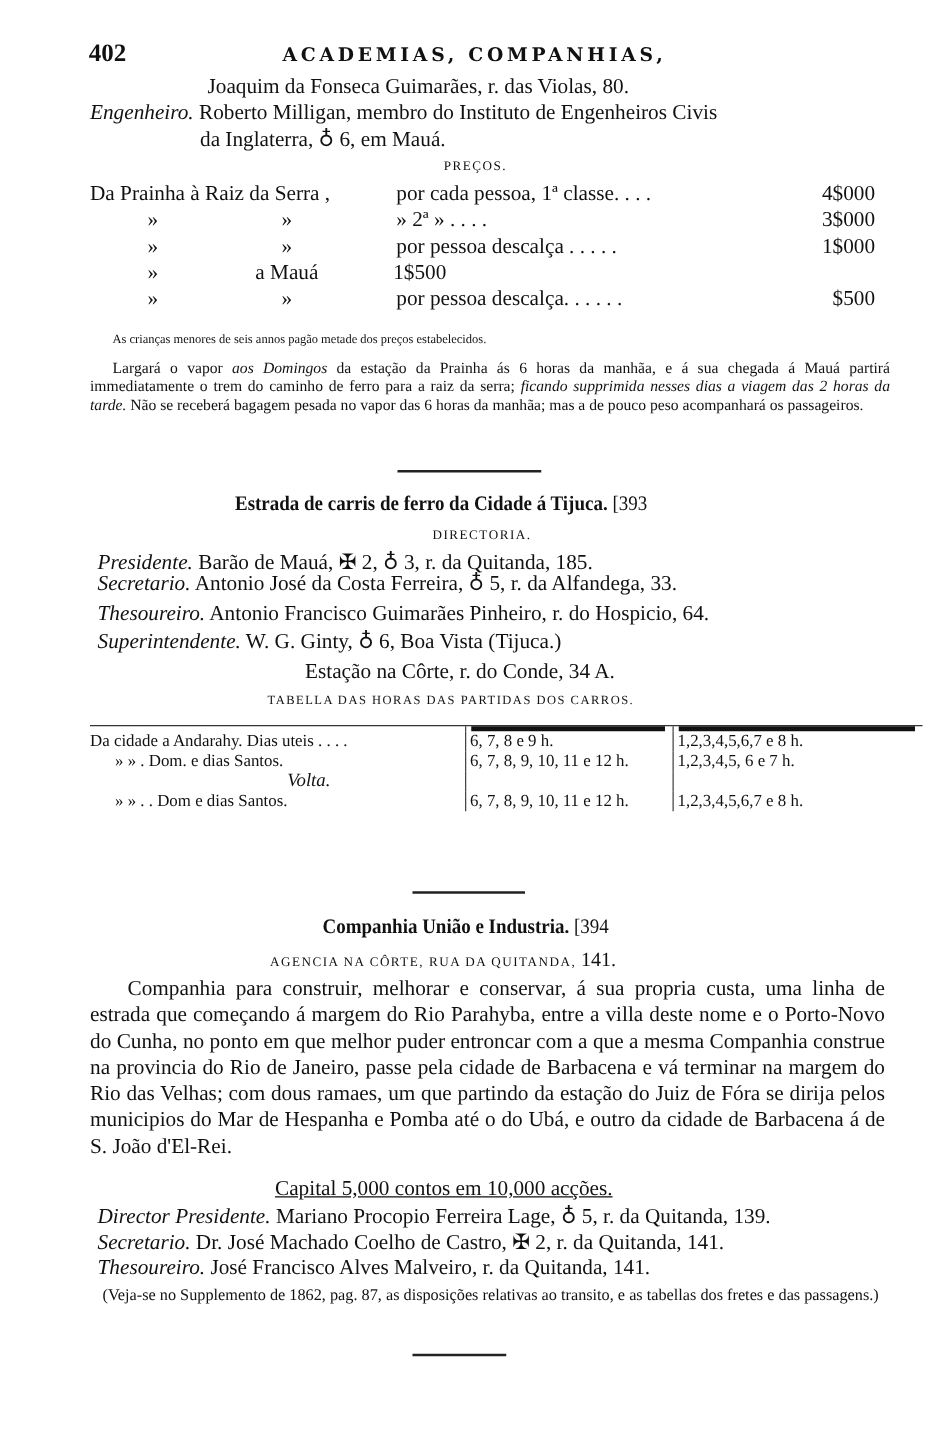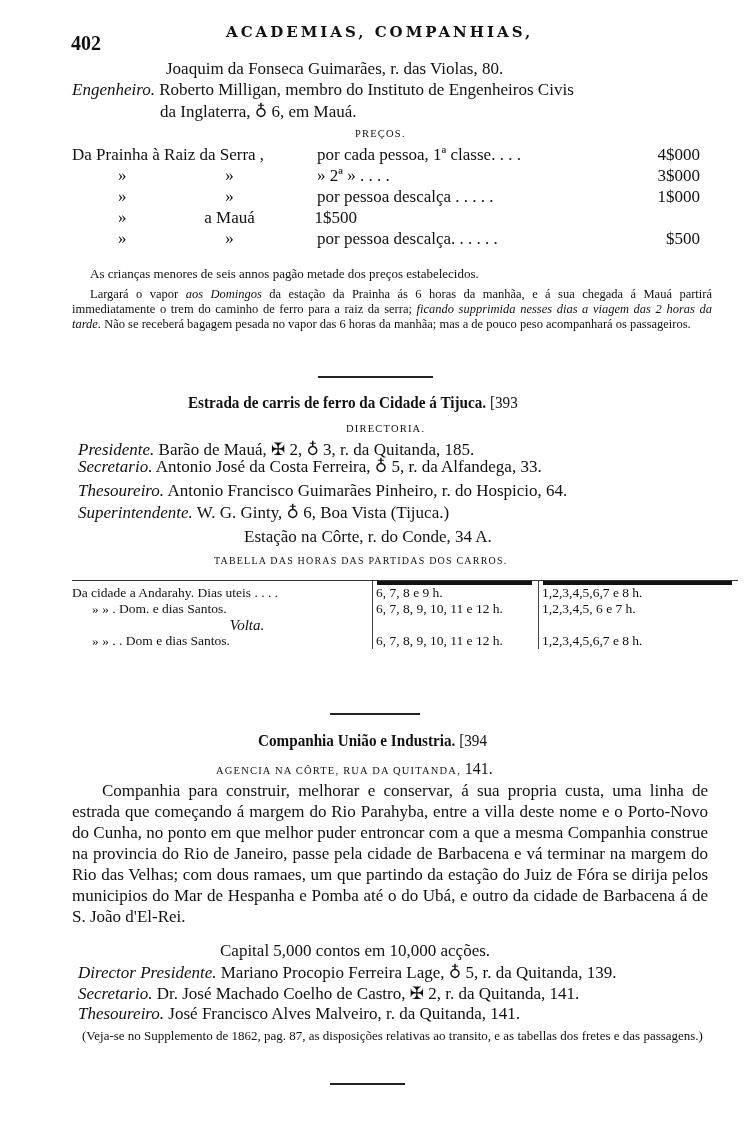--- a/index.html
+++ b/index.html
@@ -31,21 +31,21 @@
   .trow .c { width:200px; border-left:1px solid #444; padding-left:3px; box-sizing:border-box; }
   .thick { height:4px; background:#111; margin:0 6px 0 4px; }
   .volta { text-align:center; font-style:italic; font-size:15px; }
   .par { position:absolute; left:72px; width:636px; font-family:"Liberation Serif",serif; font-size:17px; line-height:21px; text-align:justify; }
   .note { position:absolute; left:72px; width:640px; font-family:"Liberation Serif",serif; font-size:12.5px; line-height:15px; text-align:justify; }
 </style>
 </head>
 <body>
 
 <div class="abs pg" style="left:71px;top:32px;">402</div>
-<div class="abs runhead" style="left:226px;top:23px;">ACADEMIAS, COMPANHIAS,</div>
+<div class="abs runhead" style="left:226px;top:35px;">ACADEMIAS, COMPANHIAS,</div>
 
 <div class="abs ln" style="left:166px;top:59px;">Joaquim da Fonseca Guimarães, r. das Violas, 80.</div>
 <div class="abs ln" style="left:72px;top:80px;">
   <i>Engenheiro.</i>
   <span>Roberto Milligan, membro do Instituto de Engenheiros Civis</span>
 </div>
 <div class="abs ln" style="left:160px;top:101px;">da Inglaterra, ♁ 6, em Mauá.</div>
 
 <div class="abs caps" style="left:355px;top:128px;">PREÇOS.</div>
 
@@ -71,21 +71,21 @@
   <span class="c2">a Mauá</span>
   <span class="amt">1$500</span>
 </div>
 <div class="row" style="top:229px;">
   <span class="c1" style="padding-left:46px;box-sizing:border-box">»</span>
   <span class="c2">»</span>
   <span class="c3" style="padding-left:30px">por pessoa descalça. . . . . .</span>
   <span class="amt">$500</span>
 </div>
 
-<div class="abs ln-sm" style="left:90px;top:266px;font-size:13px;">As crianças menores de seis annos pagão metade dos preços estabelecidos.</div>
+<div class="abs ln-sm" style="left:90px;top:266px;font-size:10px;">As crianças menores de seis annos pagão metade dos preços estabelecidos.</div>
 <div class="note" style="top:287px;text-indent:18px;">
   <span>Largará o vapor </span><i>aos Domingos</i><span> da estação da Prainha ás 6 horas da manhãa, e á sua chegada á Mauá partirá immediatamente o trem do caminho de ferro para a raiz da serra; </span><i>ficando supprimida nesses dias a viagem das 2 horas da tarde.</i><span> Não se receberá bagagem pesada no vapor das 6 horas da manhãa; mas a de pouco peso acompanhará os passageiros.</span>
 </div>
 
 <div class="rule" style="left:318px;top:376px;width:115px;"></div>
 
 <div class="abs sect" style="left:188px;top:393px;">
   <span>Estrada de carris de ferro da Cidade á Tijuca.</span>
   <span style="font-weight:normal">[393</span>
 </div>
@@ -145,21 +145,21 @@
   <span>Companhia União e Industria.</span>
   <span style="font-weight:normal">[394</span>
 </div>
 <div class="abs caps" style="left:216px;top:760px;">
   <span>AGENCIA NA CÔRTE, RUA DA QUITANDA,</span>
   <span style="font-size:16px;letter-spacing:0">141.</span>
 </div>
 
 <div class="par" style="top:780px;text-indent:30px;">Companhia para construir, melhorar e conservar, á sua propria custa, uma linha de estrada que começando á margem do Rio Parahyba, entre a villa deste nome e o Porto-Novo do Cunha, no ponto em que melhor puder entroncar com a que a mesma Companhia construe na provincia do Rio de Janeiro, passe pela cidade de Barbacena e vá terminar na margem do Rio das Velhas; com dous ramaes, um que partindo da estação do Juiz de Fóra se dirija pelos municipios do Mar de Hespanha e Pomba até o do Ubá, e outro da cidade de Barbacena á de S. João d'El-Rei.</div>
 
-<div class="abs ln" style="left:220px;top:941px;">Capital 5,000 contos em 10,000 acções.</div>
+<div class="abs ln" style="left:220px;top:941px;text-decoration:underline;">Capital 5,000 contos em 10,000 acções.</div>
 
 <div class="abs ln" style="left:78px;top:962px;">
   <i>Director Presidente.</i> <span>Mariano Procopio Ferreira Lage, ♁ 5, r. da Quitanda, 139.</span>
 </div>
 <div class="abs ln" style="left:78px;top:983px;">
   <i>Secretario.</i> <span>Dr. José Machado Coelho de Castro, ✠ 2, r. da Quitanda, 141.</span>
 </div>
 <div class="abs ln" style="left:78px;top:1004px;">
   <i>Thesoureiro.</i> <span>José Francisco Alves Malveiro, r. da Quitanda, 141.</span>
 </div>

